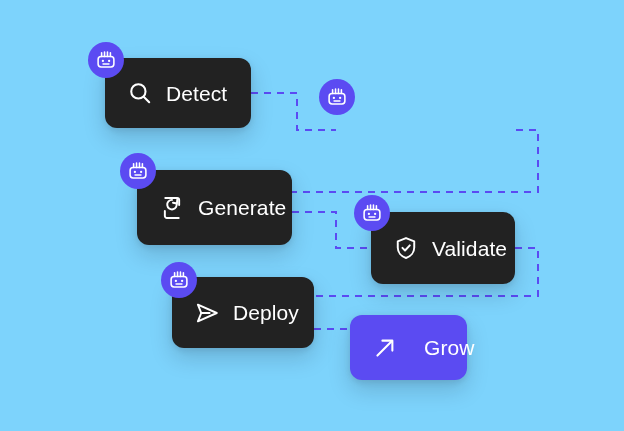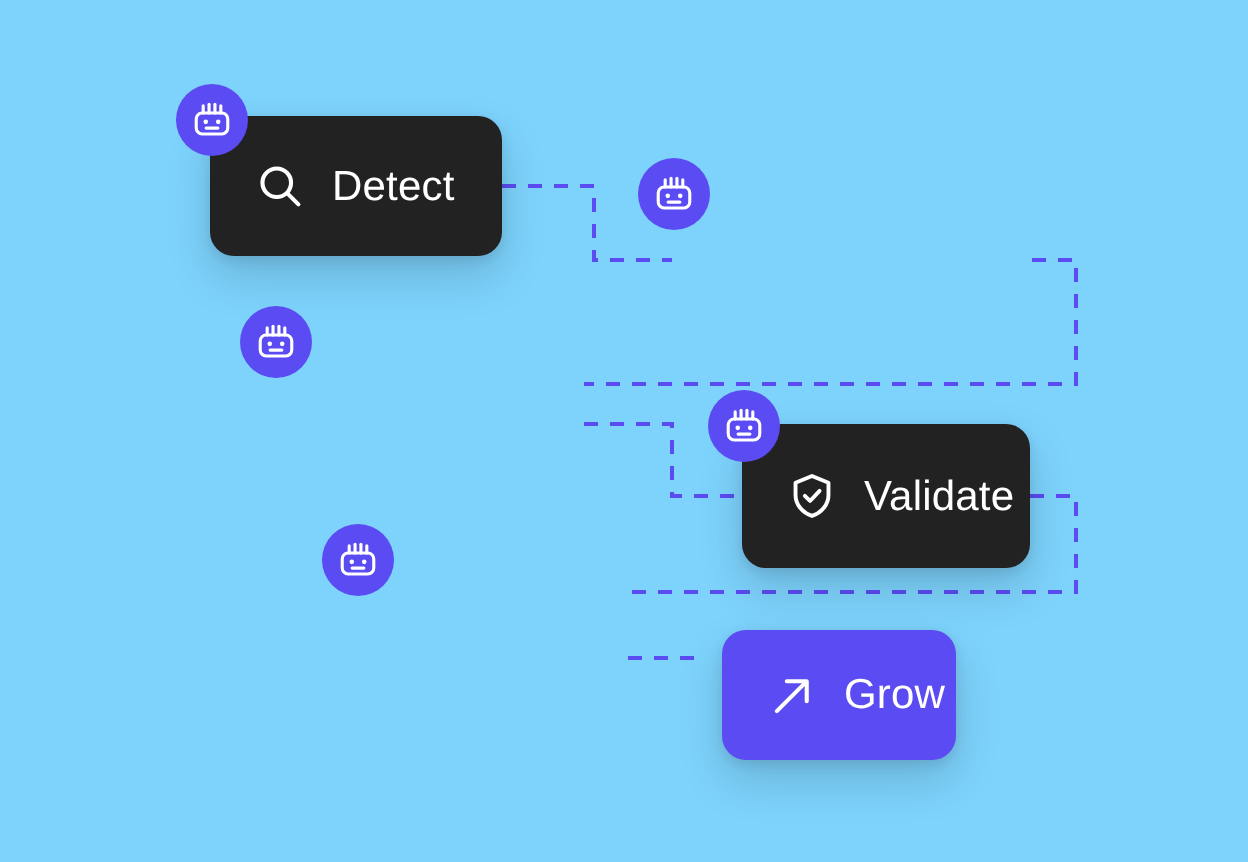--- a/index.html
+++ b/index.html
@@ -130,20 +130,31 @@
       <line x1="10.4" y1="3.4" x2="10.4" y2="8.2"></line>
       <line x1="13.6" y1="3.4" x2="13.6" y2="8.2"></line>
       <line x1="16.8" y1="4.2" x2="16.8" y2="8.2"></line>
       <rect x="3.4" y="8.2" width="17.2" height="11.4" rx="3.2"></rect>
       <circle cx="8.6" cy="13" r="1.25" fill="#ffffff" stroke="none"></circle>
       <circle cx="15.4" cy="13" r="1.25" fill="#ffffff" stroke="none"></circle>
       <line x1="8.8" y1="16.4" x2="15.2" y2="16.4"></line>
     </svg>
   </div>
 
+  <div class="card dark" style="left:137px; top:170px; width:155px; height:75px;">
+    <span class="card-icon">
+      <svg viewBox="0 0 24 24" fill="none" stroke="#ffffff" stroke-width="1.8" stroke-linecap="round" stroke-linejoin="round">
+        <path d="M18.6 9.2V4.6a1.8 1.8 0 0 0-1.8-1.8H5.8"></path>
+        <path d="M5.4 14.8v4.6a1.8 1.8 0 0 0 1.8 1.8h11"></path>
+        <path d="M16.2 7.6a4.4 4.4 0 1 1-4.2-3.1"></path>
+        <polyline points="16.9,4.1 16.5,7.9 12.9,7.2"></polyline>
+      </svg>
+    </span>
+    <span class="card-label">Generate</span>
+  </div>
   <div class="badge" style="left:120px; top:153px;">
     <svg viewBox="0 0 24 24" fill="none" stroke="#ffffff" stroke-width="1.7" stroke-linecap="round" stroke-linejoin="round">
       <line x1="7.2" y1="4.2" x2="7.2" y2="8.2"></line>
       <line x1="10.4" y1="3.4" x2="10.4" y2="8.2"></line>
       <line x1="13.6" y1="3.4" x2="13.6" y2="8.2"></line>
       <line x1="16.8" y1="4.2" x2="16.8" y2="8.2"></line>
       <rect x="3.4" y="8.2" width="17.2" height="11.4" rx="3.2"></rect>
       <circle cx="8.6" cy="13" r="1.25" fill="#ffffff" stroke="none"></circle>
       <circle cx="15.4" cy="13" r="1.25" fill="#ffffff" stroke="none"></circle>
       <line x1="8.8" y1="16.4" x2="15.2" y2="16.4"></line>
@@ -165,34 +176,43 @@
       <line x1="10.4" y1="3.4" x2="10.4" y2="8.2"></line>
       <line x1="13.6" y1="3.4" x2="13.6" y2="8.2"></line>
       <line x1="16.8" y1="4.2" x2="16.8" y2="8.2"></line>
       <rect x="3.4" y="8.2" width="17.2" height="11.4" rx="3.2"></rect>
       <circle cx="8.6" cy="13" r="1.25" fill="#ffffff" stroke="none"></circle>
       <circle cx="15.4" cy="13" r="1.25" fill="#ffffff" stroke="none"></circle>
       <line x1="8.8" y1="16.4" x2="15.2" y2="16.4"></line>
     </svg>
   </div>
 
+  <div class="card dark" style="left:172px; top:277px; width:142px; height:71px;">
+    <span class="card-icon">
+      <svg viewBox="0 0 24 24" fill="none" stroke="#ffffff" stroke-width="1.8" stroke-linecap="round" stroke-linejoin="round">
+        <path d="M3.6 4.3 21 12 3.6 19.7l3.1-7.7z"></path>
+        <line x1="6.7" y1="12" x2="14.4" y2="12"></line>
+      </svg>
+    </span>
+    <span class="card-label">Deploy</span>
+  </div>
   <div class="badge" style="left:161px; top:262px;">
     <svg viewBox="0 0 24 24" fill="none" stroke="#ffffff" stroke-width="1.7" stroke-linecap="round" stroke-linejoin="round">
       <line x1="7.2" y1="4.2" x2="7.2" y2="8.2"></line>
       <line x1="10.4" y1="3.4" x2="10.4" y2="8.2"></line>
       <line x1="13.6" y1="3.4" x2="13.6" y2="8.2"></line>
       <line x1="16.8" y1="4.2" x2="16.8" y2="8.2"></line>
       <rect x="3.4" y="8.2" width="17.2" height="11.4" rx="3.2"></rect>
       <circle cx="8.6" cy="13" r="1.25" fill="#ffffff" stroke="none"></circle>
       <circle cx="15.4" cy="13" r="1.25" fill="#ffffff" stroke="none"></circle>
       <line x1="8.8" y1="16.4" x2="15.2" y2="16.4"></line>
     </svg>
   </div>
 
-  <div class="card accent" style="left:361px; top:315px; width:117px; height:65px;">
+  <div class="card accent" style="left:350px; top:315px; width:117px; height:65px;gap:13px;">
     <span class="card-icon">
       <svg viewBox="0 0 24 24" fill="none" stroke="#ffffff" stroke-width="1.9" stroke-linecap="round" stroke-linejoin="round">
         <line x1="5" y1="19" x2="18.4" y2="5.6"></line>
         <polyline points="9.6,5.2 18.8,5.2 18.8,14.4"></polyline>
       </svg>
     </span>
     <span class="card-label">Grow</span>
   </div>
 
 </div>

